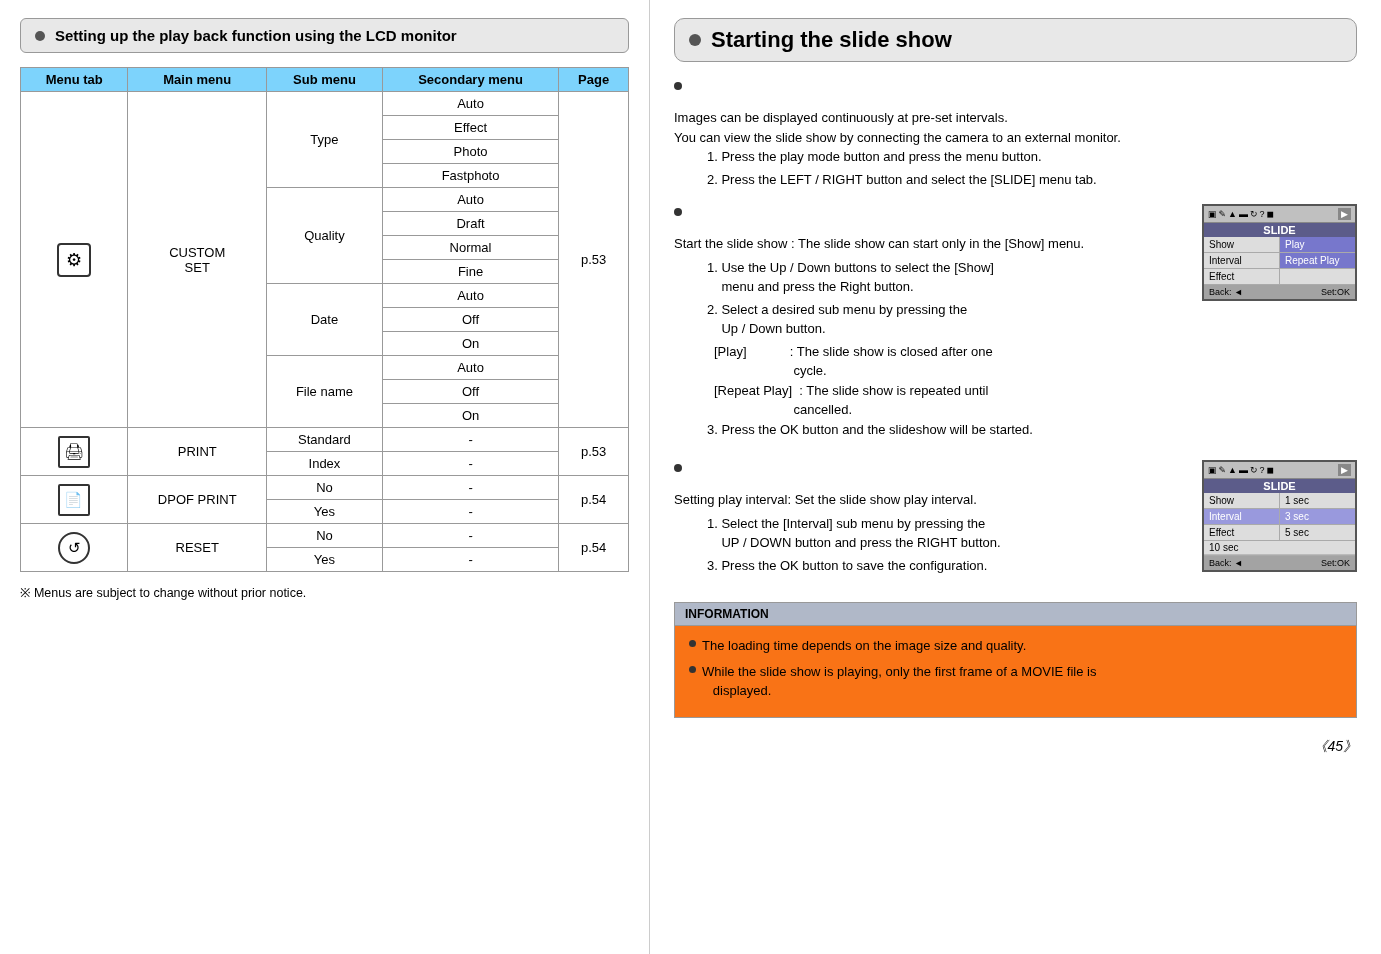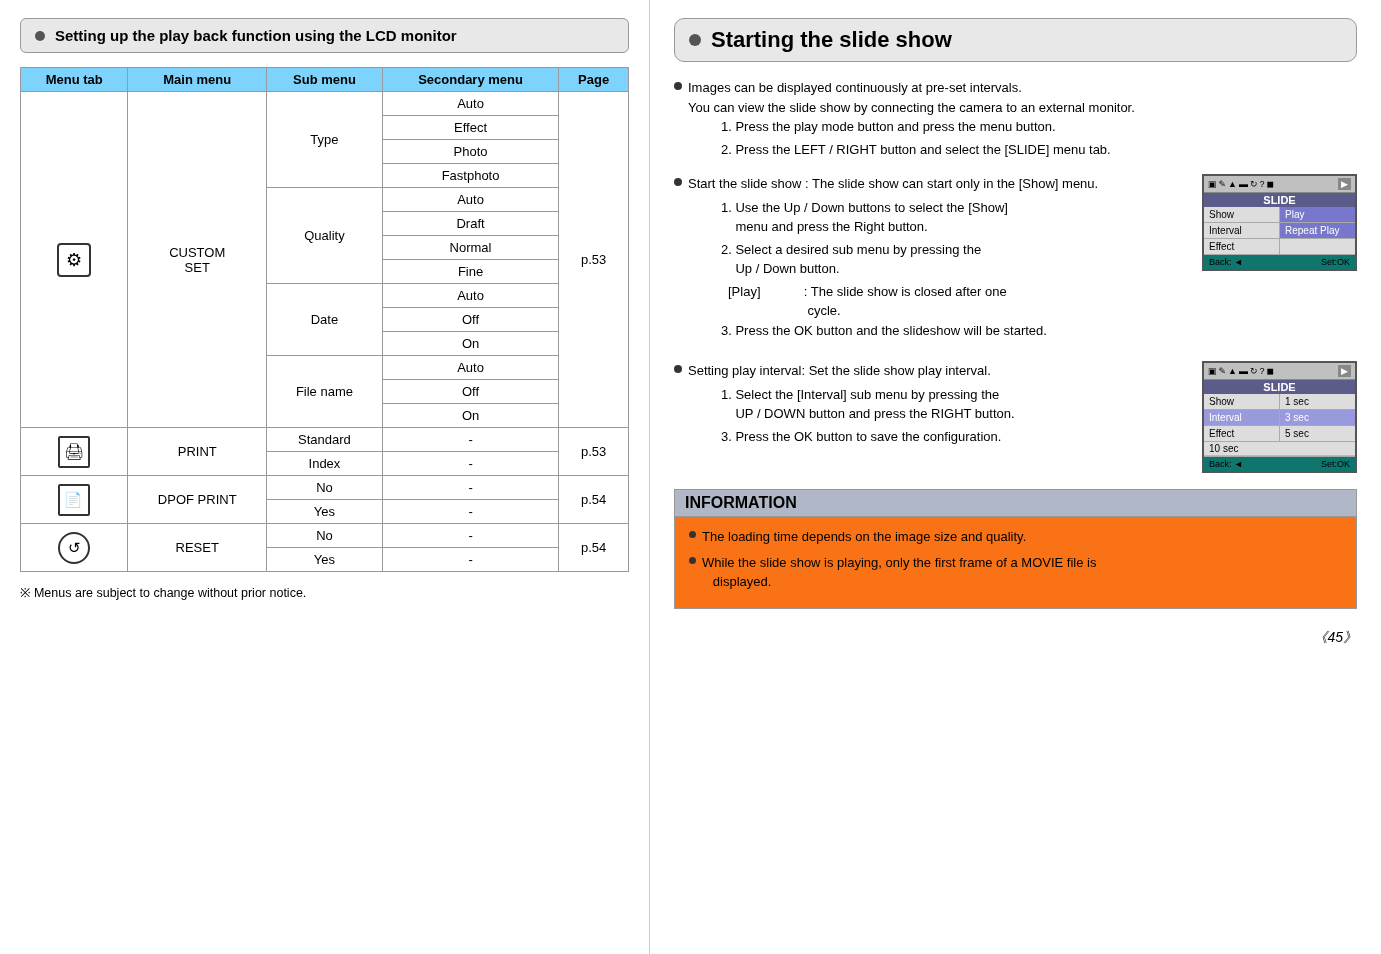--- a/index.html
+++ b/index.html
@@ -85,23 +85,24 @@
       flex-shrink: 0;
     }
     .right-section-header-text {
       font-size: 22px;
       font-weight: bold;
       color: #000;
     }
 
     .bullet-para {
       display: flex;
-      gap: 6px;
+      gap: 18px;
       margin-bottom: 8px;
       align-items: flex-start;
+      flex-direction: column;
     }
     .bullet-dot {
       width: 8px; height: 8px;
       background: #333;
       border-radius: 50%;
       margin-top: 4px;
       flex-shrink: 0;
     }
     .para-content {
       flex: 1;
@@ -172,21 +173,21 @@
     }
     .lcd-cell:last-child { border-right: none; }
     .lcd-cell.highlighted {
       background: #7777cc;
       color: #fff;
     }
     .lcd-footer {
       display: flex;
       justify-content: space-between;
       padding: 2px 5px;
-      background: #0f766e;
+      background: #a3a3a3;
       font-size: 9px;
     }
     .lcd-row-selected {
       background: #9999dd;
       color: #fff;
     }
     .lcd-sub-item {
       padding: 1px 5px;
       font-size: 10px;
       border-bottom: 1px solid #bbb;
@@ -196,21 +197,21 @@
 
     
     .info-box {
       border: 1.5px solid #999;
       margin-top: 16px;
     }
     .info-box-header {
       background: #b0b8c8;
       padding: 4px 10px;
       font-weight: bold;
-      font-size: 16px;
+      font-size: 12px;
       border-bottom: 1px solid #999;
     }
     .info-box-body {
       padding: 10px 14px;
       background: #f97316;
     }
     .info-item {
       display: flex;
       gap: 6px;
       margin-bottom: 6px;
@@ -379,20 +380,21 @@
 
   <div class="slide-row">
     <div class="slide-desc">
       <div class="bullet-para">
         <div class="bullet-dot"></div>
         <div class="para-content">
           <span>Start the slide show : The slide show can start only in the [Show] menu.</span>
           <div class="numbered-item" style="margin-top:4px;">1. Use the Up / Down buttons to select the [Show]<br>&nbsp;&nbsp;&nbsp;&nbsp;menu and press the Right button.</div>
           <div class="numbered-item">2. Select a desired sub menu by pressing the<br>&nbsp;&nbsp;&nbsp;&nbsp;Up / Down button.</div>
           <div class="indented-text">[Play]&nbsp;&nbsp;&nbsp;&nbsp;&nbsp;&nbsp;&nbsp;&nbsp;&nbsp;&nbsp;&nbsp; : The slide show is closed after one<br>&nbsp;&nbsp;&nbsp;&nbsp;&nbsp;&nbsp;&nbsp;&nbsp;&nbsp;&nbsp;&nbsp;&nbsp;&nbsp;&nbsp;&nbsp;&nbsp;&nbsp;&nbsp;&nbsp;&nbsp;&nbsp;&nbsp;cycle.</div>
+          <div class="indented-text">[Repeat Play]&nbsp; : The slide show is repeated until<br>&nbsp;&nbsp;&nbsp;&nbsp;&nbsp;&nbsp;&nbsp;&nbsp;&nbsp;&nbsp;&nbsp;&nbsp;&nbsp;&nbsp;&nbsp;&nbsp;&nbsp;&nbsp;&nbsp;&nbsp;&nbsp;&nbsp;cancelled.</div>
           <div class="numbered-item">3. Press the OK button and the slideshow will be started.</div>
         </div>
       </div>
     </div>
 
     <div class="slide-ui">
       <div class="lcd-panel">
         <div class="lcd-top-bar">
           <div class="lcd-icons">
             <span>▣</span>

